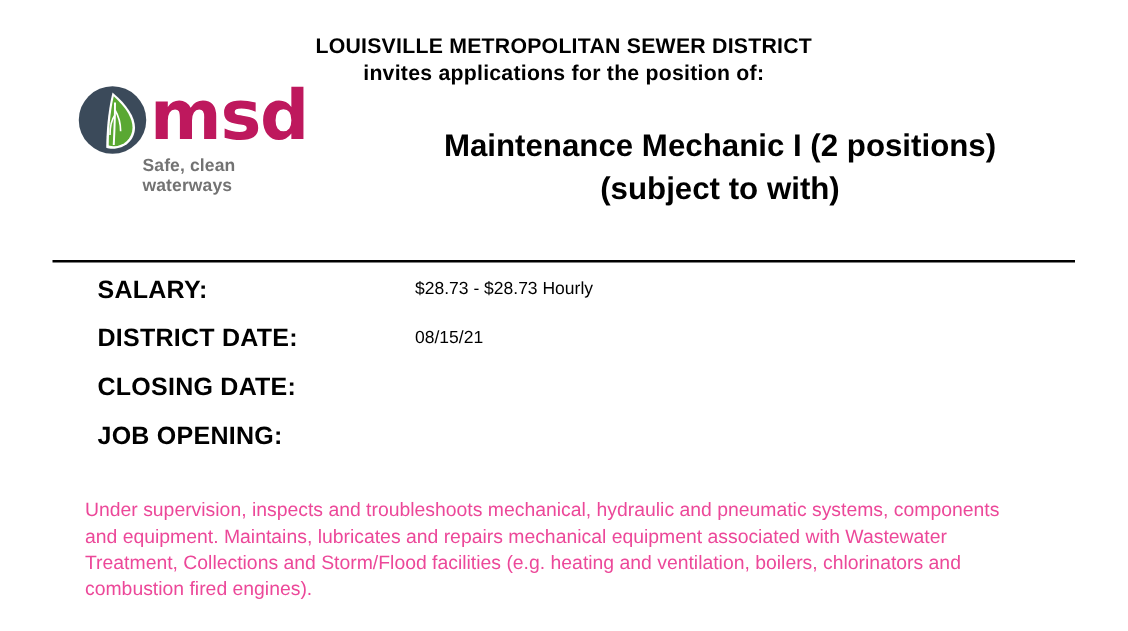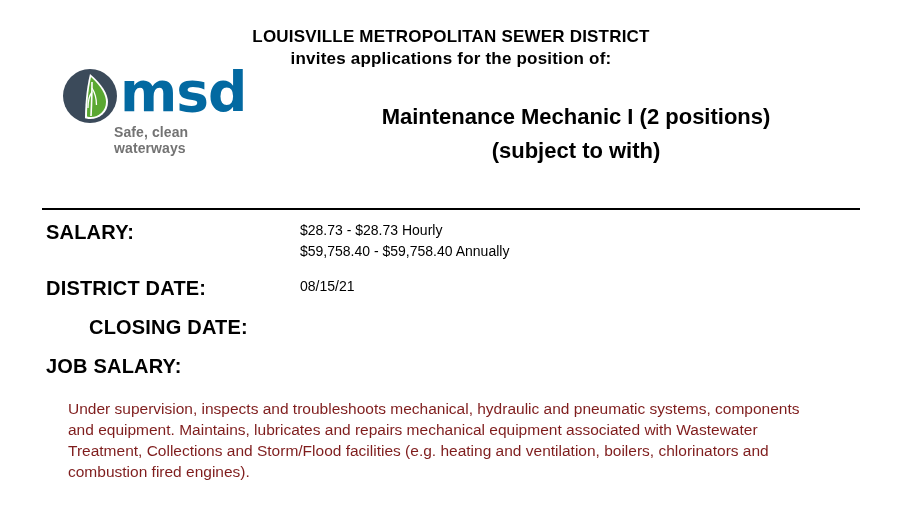--- a/index.html
+++ b/index.html
@@ -59,21 +59,21 @@
     height: 56px;
   }
   .logo-word {
     position: absolute;
     left: 62px;
     top: -4px;
     font-family: "DejaVu Sans", sans-serif;
     font-weight: bold;
     font-size: 55px;
     line-height: 60px;
-    color: #0369a1;
+    color: #be185d;
     letter-spacing: -1px;
   }
   .logo-tag {
     position: absolute;
     left: 56px;
     top: 58px;
     font-family: "Liberation Sans", sans-serif;
     font-weight: bold;
     font-size: 14px;
     color: #737373;
@@ -81,21 +81,21 @@
   }
 
   .job-title {
     position: absolute;
     left: 270px;
     right: 20px;
     top: 100px;
     text-align: center;
     font-family: "Liberation Sans", sans-serif;
     font-weight: bold;
-    font-size: 22px;
+    font-size: 25px;
     line-height: 34px;
   }
   .job-title .t2 { display: block; }
 
   .rule {
     position: absolute;
     left: 42px;
     right: 42px;
     top: 208px;
     height: 2px;
@@ -116,43 +116,44 @@
   }
   .row-label {
     width: 300px;
     padding-left: 46px;
     box-sizing: border-box;
     font-family: "Liberation Sans", sans-serif;
     font-weight: bold;
     font-size: 20px;
     line-height: 25px;
     letter-spacing: 0.2px;
+    margin-left: 32px;
   }
   .row-value {
     font-family: "Liberation Sans", sans-serif;
     font-size: 14px;
     line-height: 21px;
   }
   .row-value .v2 { display: block; }
 
   .row-salary { margin-top: 4px; }
   .row-opening { margin-top: 14px; }
-  .row-closing { margin-top: 14px; padding-left: 43px; }
+  .row-closing { margin-top: 14px; }
   .row-summary { margin-top: 14px; }
 
   
   .summary-text {
     position: absolute;
     left: 68px;
     right: 100px;
     top: 398px;
     font-family: "Liberation Sans", sans-serif;
     font-size: 15.5px;
     line-height: 21px;
-    color: #7f1d1d;
+    color: #ec4899;
   }
   .summary-text p { margin: 0; }
 </style>
 </head>
 <body>
 
 <div class="page">
 
   <div class="header">
 
@@ -183,35 +184,34 @@
   </div>
 
   <div class="rule"></div>
 
   <div class="details">
 
     <div class="row row-salary">
       <div class="row-label">SALARY:</div>
       <div class="row-value">
         <span class="v1">$28.73 - $28.73 Hourly</span>
-        <span class="v2">$59,758.40 - $59,758.40 Annually</span>
       </div>
     </div>
 
     <div class="row row-opening">
       <div class="row-label">DISTRICT DATE:</div>
       <div class="row-value">08/15/21</div>
     </div>
 
     <div class="row row-closing">
       <div class="row-label">CLOSING DATE:</div>
     </div>
 
     <div class="row row-summary">
-      <div class="row-label">JOB SALARY:</div>
+      <div class="row-label">JOB OPENING:</div>
       <div class="row-value"></div>
     </div>
 
   </div>
 
   <div class="summary-text">
     <p>Under supervision, inspects and troubleshoots mechanical, hydraulic and pneumatic systems, components and equipment.  Maintains, lubricates and repairs mechanical equipment associated with Wastewater Treatment, Collections and Storm/Flood facilities (e.g. heating and ventilation, boilers, chlorinators and combustion fired engines).</p>
   </div>
 
 </div>

